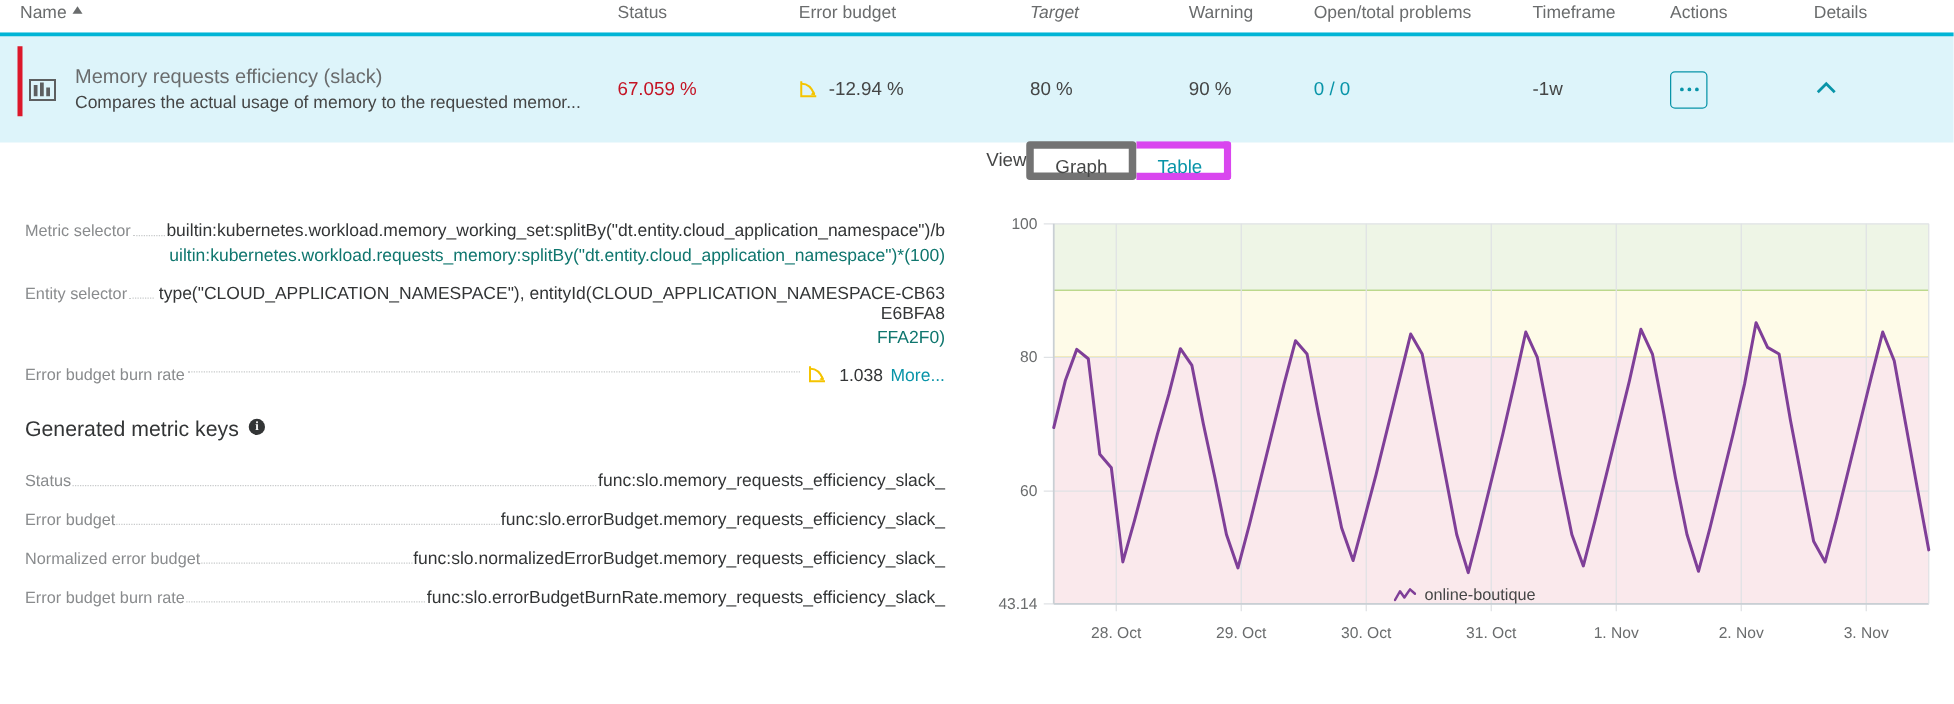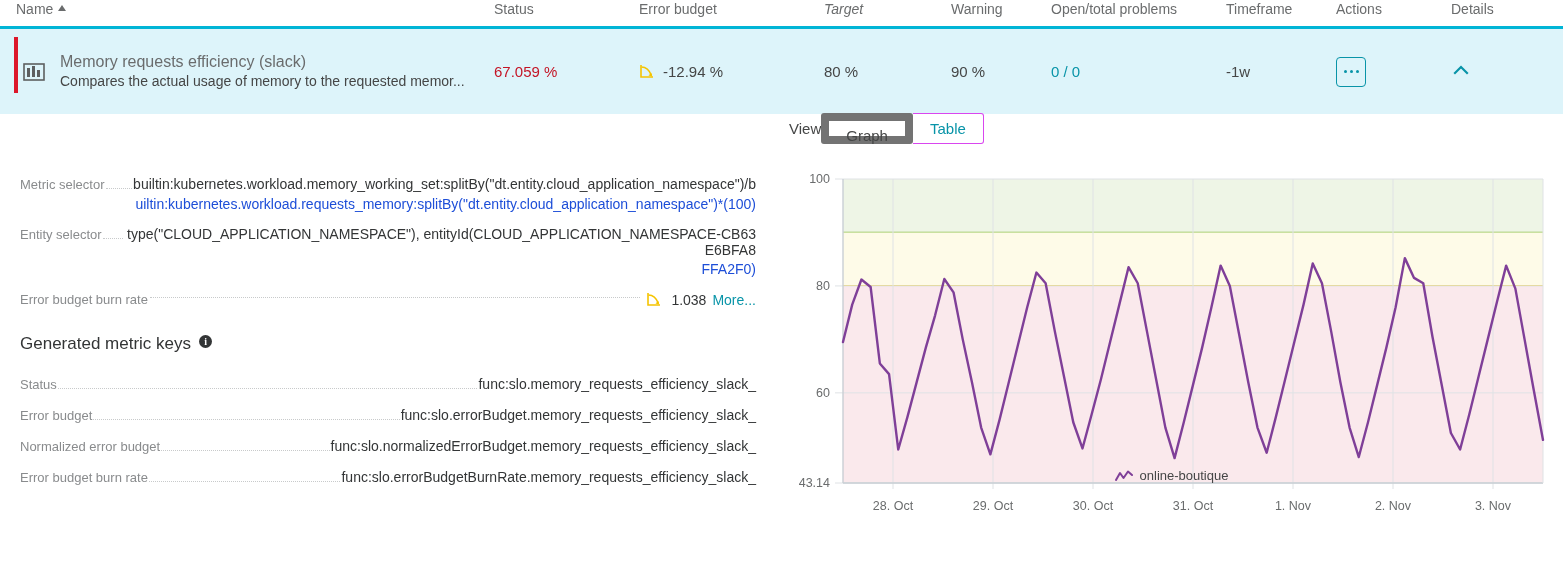--- a/index.html
+++ b/index.html
@@ -159,21 +159,21 @@
     text-align: right;
     flex: 0 1 auto;
     word-break: break-all;
   }
   .kv.wrapv .v { max-width: 632px; }
 
   .metric-block { margin-bottom: 8px; }
   .metric-line2 {
     text-align: right;
     font-size: 14px;
-    color: #1d4ed8;
+    color: #0f766e;
     margin-top: 2px;
     word-break: break-all;
   }
 
   .burn-row { display: flex; align-items: center; font-size: 13px; margin-top: 14px;}
   .burn-row .k { color: #898b8d; white-space: nowrap; }
   .burn-row .dots { flex: 1; border-bottom: 1px dotted #c8cacb; margin: 0 2px 4px 2px; }
   .burn-row .val { font-size: 14px; color: #333536; margin-left: 8px; }
   .burn-row .more { color: #0894a8; font-size: 14px; margin-left: 6px; cursor: pointer; }
 
@@ -203,28 +203,28 @@
     position: absolute; left: 9px; top: 15px;
     display: flex; align-items: center; 
   }
   .view-label { font-size: 15px; color: #454646; }
   .seg { display: flex; }
   .seg button {
     font-family: "Liberation Sans", sans-serif;
     font-size: 15px;
     padding: 6px 17px;
     background: #fff;
-    border: 1px solid #d946ef;
+    border: 6px solid #d946ef;
     color: #0894a8;
     cursor: pointer;
     height: 31px;
     box-sizing: border-box;
   }
   .seg button.active {
-    border: 8px solid #737373;
+    border: 6px solid #737373;
     color: #454646;
     border-radius: 3px;
     z-index: 2;
   }
   .seg button:last-child { border-left: none; border-radius: 0 3px 3px 0; }
 
   .chart-wrap { position: absolute; left: 0; top: 60px; width: 783px; height: 400px; }
   .legend {
     position: absolute;
     left: 0; top: 370px;

